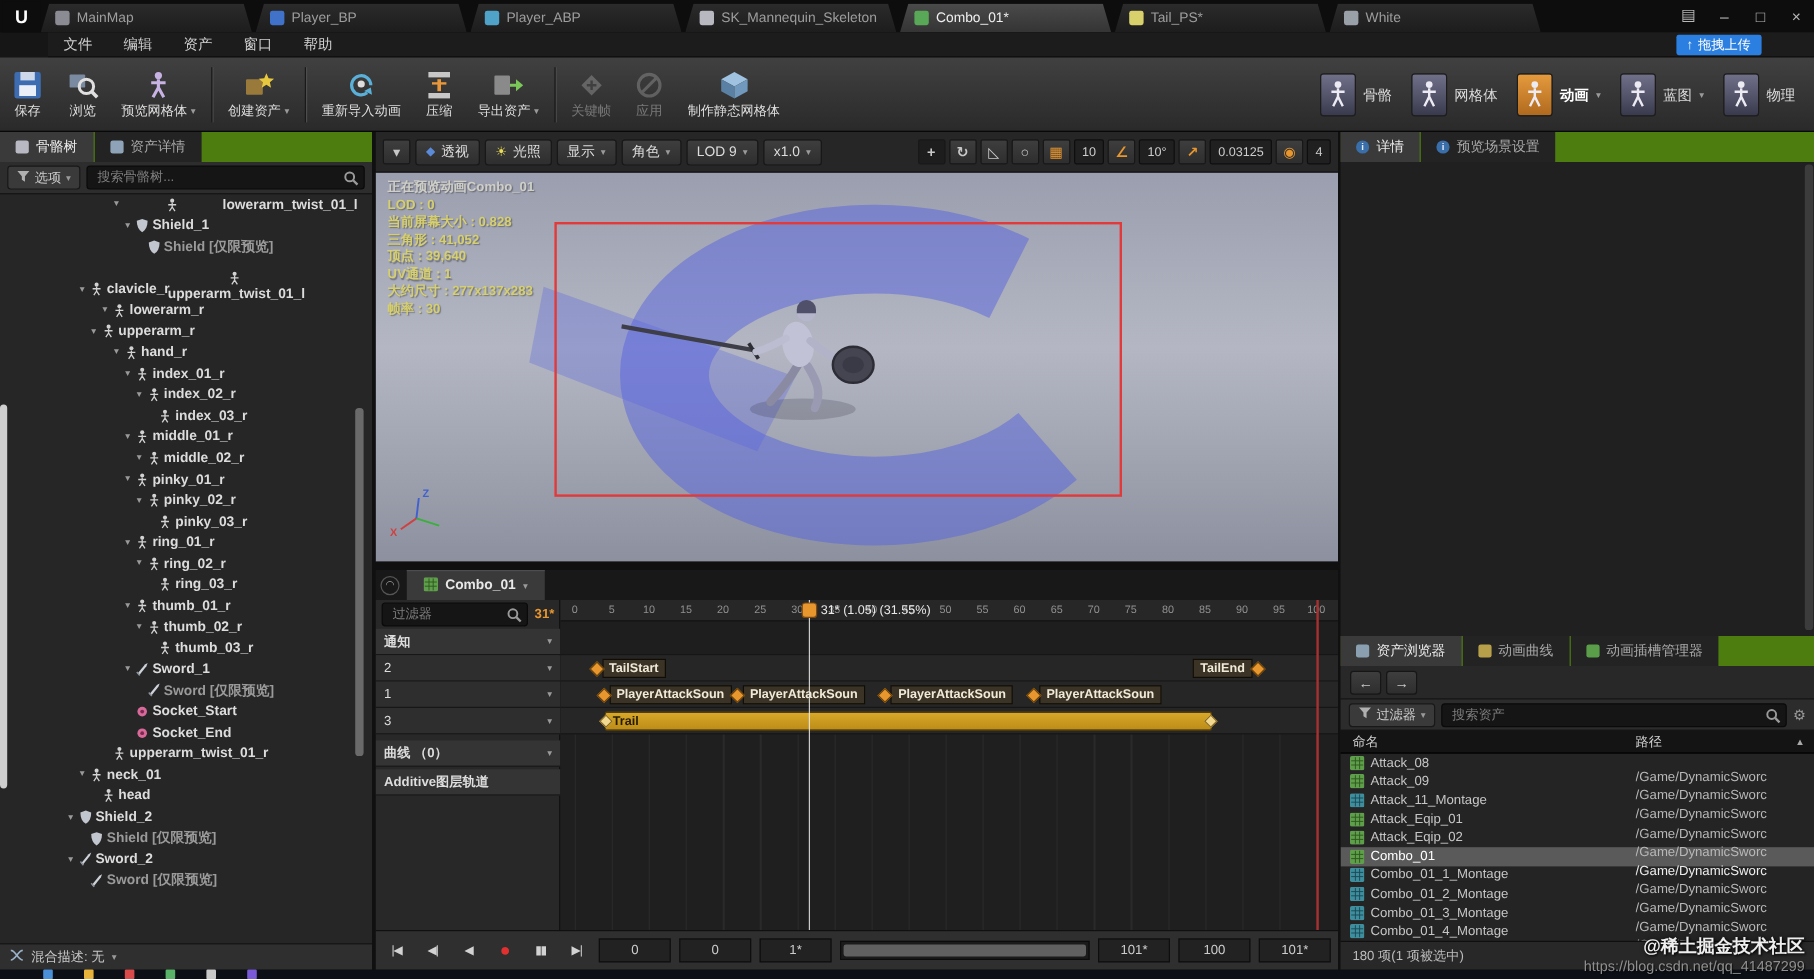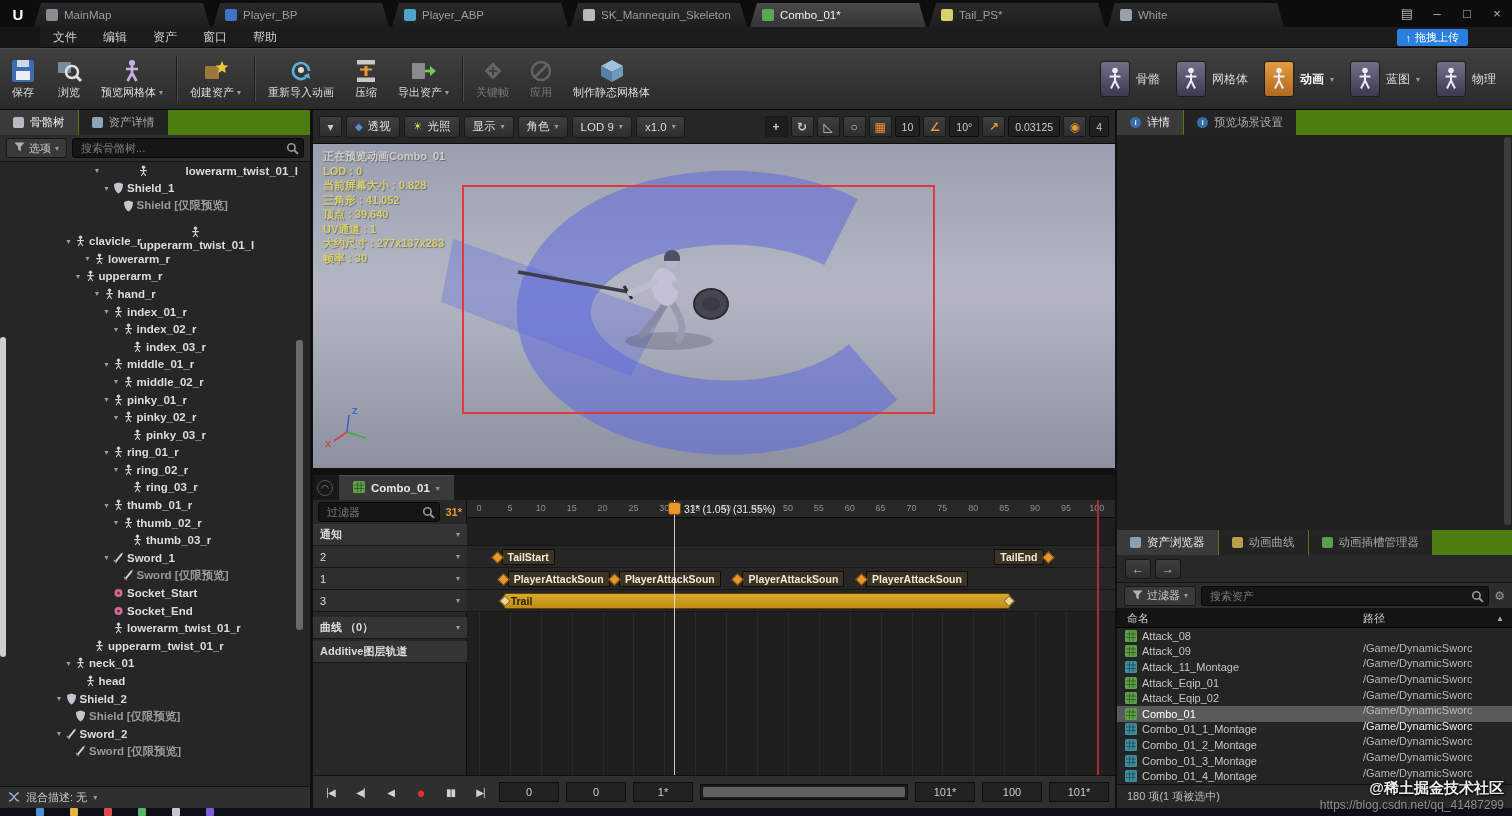--- a/index.html
+++ b/index.html
@@ -647,30 +647,20 @@
         <div class="trow" style="padding-left: 103px;">
           <span class="arrow"></span>
           <span class="ticon">
             <svg width="11" height="12" viewBox="0 0 11 12">
               <circle cx="5.5" cy="6" r="4" fill="#d86a9a"></circle>
               <circle cx="5.5" cy="6" r="1.6" fill="#7a2a50"></circle>
             </svg>
           </span>
           <span class="lbl">Socket_End</span>
         </div>
-        <div class="trow" style="padding-left: 103px;">
-          <span class="arrow"></span>
-          <span class="ticon">
-            <svg width="11" height="12" viewBox="0 0 11 12">
-              <circle cx="5.5" cy="2.2" r="1.7" fill="#d2d2d2"></circle>
-              <path d="M5.5 4 V7.5 M2.2 5.6 H8.8 M5.5 7.5 L3.2 11 M5.5 7.5 L7.8 11" stroke="#d2d2d2" stroke-width="1.1" fill="none"></path>
-            </svg>
-          </span>
-          <span class="lbl">lowerarm_twist_01_r</span>
-        </div>
         <div class="trow" style="padding-left: 84px;">
           <span class="arrow"></span>
           <span class="ticon">
             <svg width="11" height="12" viewBox="0 0 11 12">
               <circle cx="5.5" cy="2.2" r="1.7" fill="#d2d2d2"></circle>
               <path d="M5.5 4 V7.5 M2.2 5.6 H8.8 M5.5 7.5 L3.2 11 M5.5 7.5 L7.8 11" stroke="#d2d2d2" stroke-width="1.1" fill="none"></path>
             </svg>
           </span>
           <span class="lbl">upperarm_twist_01_r</span>
         </div>

